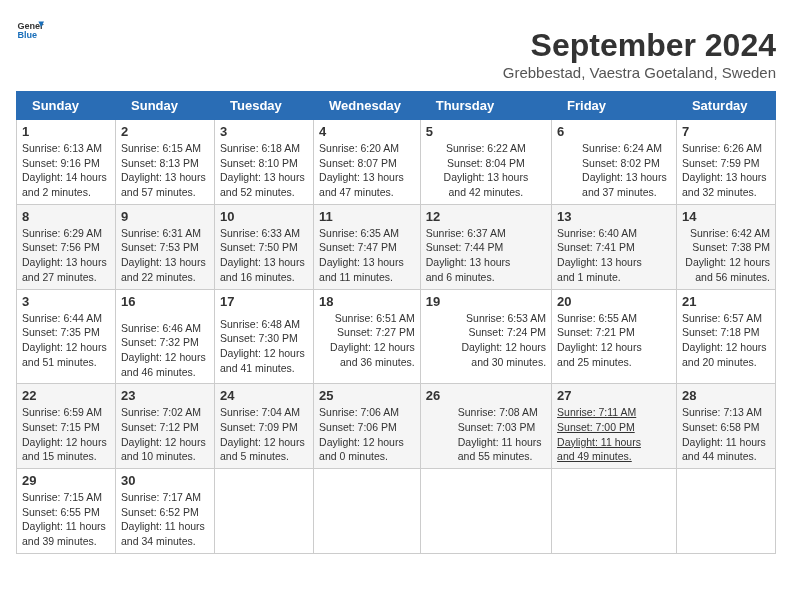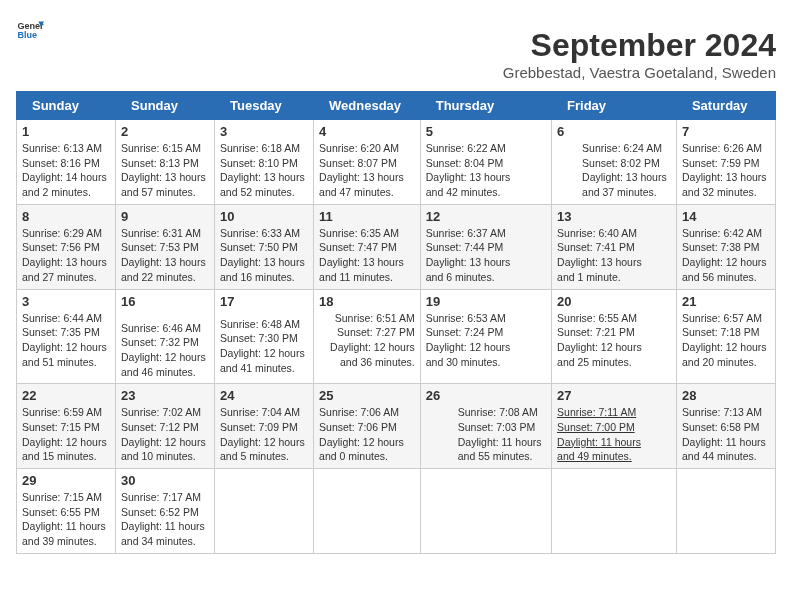--- a/index.html
+++ b/index.html
@@ -108,21 +108,21 @@
         <th>Thursday</th>
         <th>Friday</th>
         <th>Saturday</th>
       </tr>
   </thead>
   <tbody id="calendar-body">
       <tr>
         <td>
           <span class="day-num">1</span>
           <div class="day-info" style="white-space: pre-line;">Sunrise: 6:13 AM
-Sunset: 8:16 PM
+Sunset: 9:16 PM
 Daylight: 14 hours
 and 2 minutes.</div>
         </td>
         <td>
           <span class="day-num">2</span>
           <div class="day-info" style="white-space: pre-line;">Sunrise: 6:15 AM
 Sunset: 8:13 PM
 Daylight: 13 hours
 and 57 minutes.</div>
         </td>
@@ -135,21 +135,21 @@
         </td>
         <td>
           <span class="day-num">4</span>
           <div class="day-info" style="white-space: pre-line;">Sunrise: 6:20 AM
 Sunset: 8:07 PM
 Daylight: 13 hours
 and 47 minutes.</div>
         </td>
         <td>
           <span class="day-num">5</span>
-          <div class="day-info" style="white-space: pre-line;">Sunrise: 6:22 AM
+          <div class="day-info" style="white-space: pre-line; text-align: center;">Sunrise: 6:22 AM
 Sunset: 8:04 PM
 Daylight: 13 hours
 and 42 minutes.</div>
         </td>
         <td>
           <span class="day-num">6</span>
           <div class="day-info" style="white-space: pre-line; margin-left: 25px;">Sunrise: 6:24 AM
 Sunset: 8:02 PM
 Daylight: 13 hours
 and 37 minutes.</div>
@@ -200,21 +200,21 @@
         </td>
         <td>
           <span class="day-num">13</span>
           <div class="day-info" style="white-space: pre-line;">Sunrise: 6:40 AM
 Sunset: 7:41 PM
 Daylight: 13 hours
 and 1 minute.</div>
         </td>
         <td>
           <span class="day-num">14</span>
-          <div class="day-info" style="white-space: pre-line;">Sunrise: 6:42 AM
+          <div class="day-info" style="white-space: pre-line; text-align: right;">Sunrise: 6:42 AM
 Sunset: 7:38 PM
 Daylight: 12 hours
 and 56 minutes.</div>
         </td>
       </tr>
       <tr>
         <td>
           <span class="day-num">3</span>
           <div class="day-info" style="white-space: pre-line;">Sunrise: 6:44 AM
 Sunset: 7:35 PM
@@ -237,21 +237,21 @@
         </td>
         <td>
           <span class="day-num">18</span>
           <div class="day-info" style="white-space: pre-line; text-align: right;">Sunrise: 6:51 AM
 Sunset: 7:27 PM
 Daylight: 12 hours
 and 36 minutes.</div>
         </td>
         <td>
           <span class="day-num">19</span>
-          <div class="day-info" style="white-space: pre-line;">Sunrise: 6:53 AM
+          <div class="day-info" style="white-space: pre-line; text-align: right;">Sunrise: 6:53 AM
 Sunset: 7:24 PM
 Daylight: 12 hours
 and 30 minutes.</div>
         </td>
         <td>
           <span class="day-num">20</span>
           <div class="day-info" style="white-space: pre-line;">Sunrise: 6:55 AM
 Sunset: 7:21 PM
 Daylight: 12 hours
 and 25 minutes.</div>

